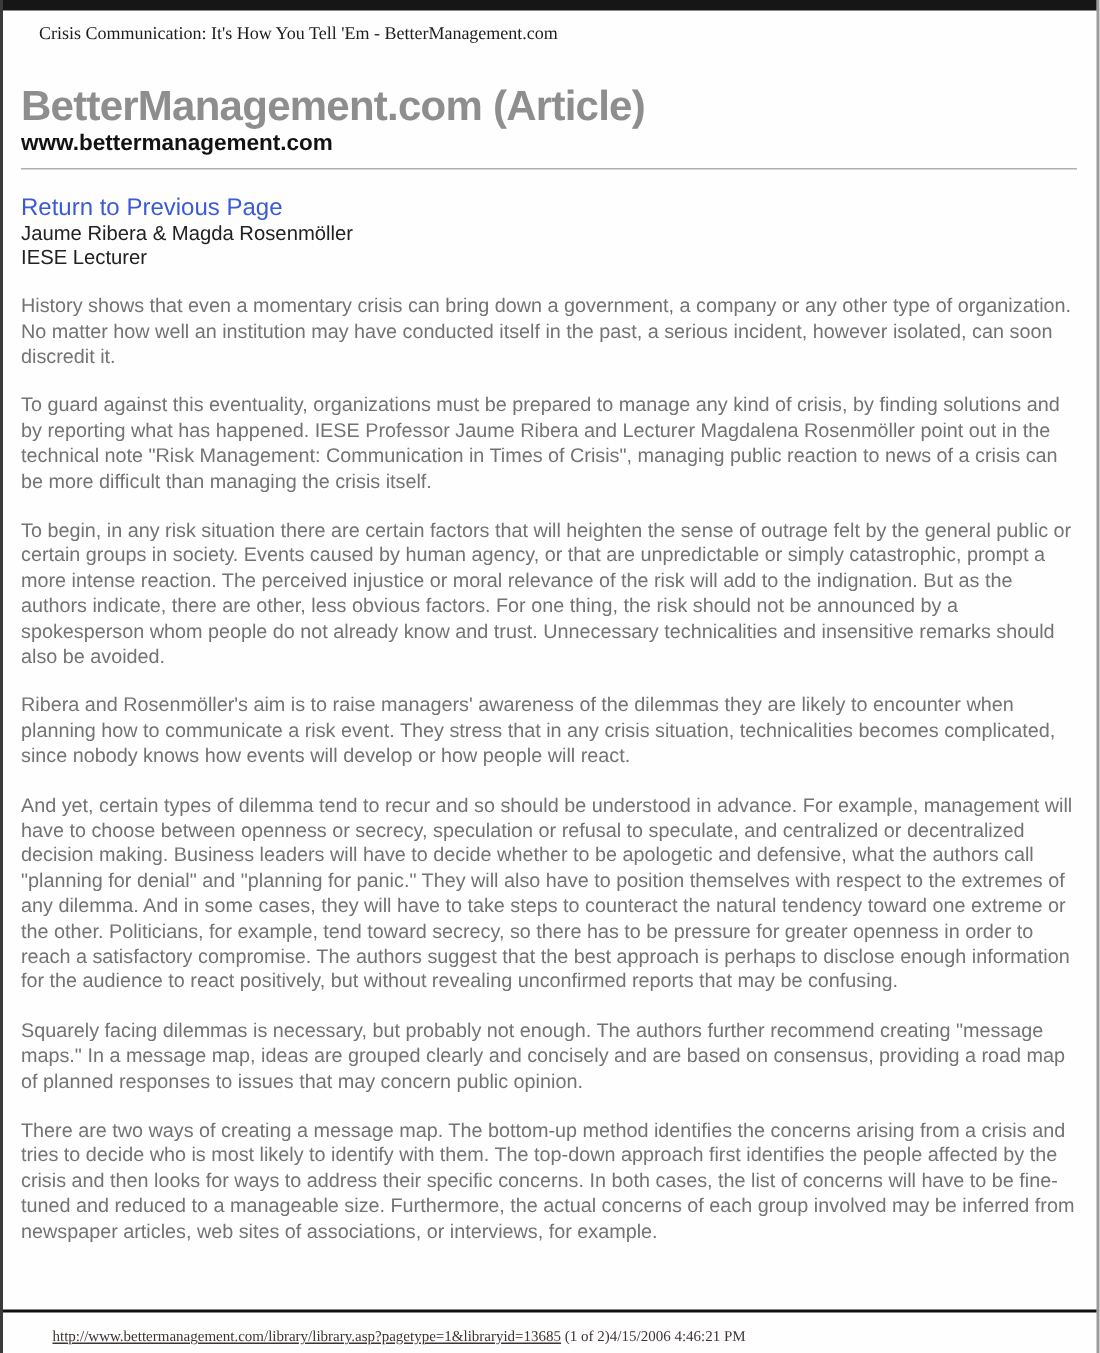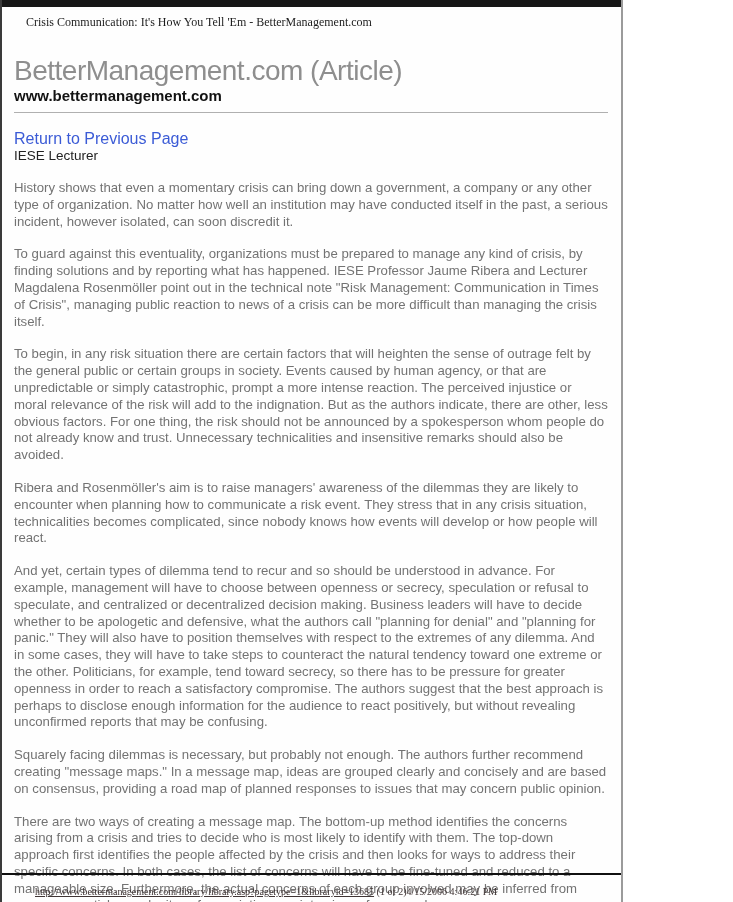--- a/index.html
+++ b/index.html
@@ -5,21 +5,21 @@
   html,body { margin:0; padding:0; background:#ffffff; }
   body {
     width:733px; height:902px;
     font-family:"Liberation Sans", sans-serif;
     color:#262626;
     position:relative;
     overflow:hidden;
   }
   .page {
     box-sizing:border-box;
-    width:623px; height:902px;
+    width:733px; height:902px;
     border-left:2px solid #3a3a3a;
     border-right:2px solid #9b9b9b;
     position:relative;
     background:#fefefe;
   }
   .top-bar {
     height:7px;
     background:#161616;
     width:100%;
   }
@@ -31,21 +31,21 @@
     height:18px;
     white-space:nowrap;
   }
   .content {
     padding:0 13px 0 12px;
   }
   .site-title {
     margin:23px 0 0 0;
     font-size:28px;
     line-height:30px;
-    font-weight:normal;
+    font-weight:bold;
     color:#8e8e8e;
     letter-spacing:-0.5px;
   }
   .site-url {
     margin:1px 0 8px 0;
     font-size:15px;
     font-weight:bold;
     color:#121212;
   }
   .header-divider {
@@ -114,20 +114,21 @@
 
     <div class="site-title">BetterManagement.com (Article)</div>
 
     <div class="site-url">www.bettermanagement.com</div>
 
     <hr class="header-divider">
 
     <a class="return-link">Return to Previous Page</a>
 
 
+    <p class="article-byline">Jaume Ribera &amp; Magda Rosenmöller</p>
 
     <p class="article-source">IESE Lecturer</p>
 
     <p class="body-para">History shows that even a momentary crisis can bring down a government, a company or any other type of organization. No matter how well an institution may have conducted itself in the past, a serious incident, however isolated, can soon discredit it.</p>
     <p class="body-para">To guard against this eventuality, organizations must be prepared to manage any kind of crisis, by finding solutions and by reporting what has happened. IESE Professor Jaume Ribera and Lecturer Magdalena Rosenmöller point out in the technical note "Risk Management: Communication in Times of Crisis", managing public reaction to news of a crisis can be more difficult than managing the crisis itself.</p>
     <p class="body-para">To begin, in any risk situation there are certain factors that will heighten the sense of outrage felt by the general public or certain groups in society. Events caused by human agency, or that are unpredictable or simply catastrophic, prompt a more intense reaction. The perceived injustice or moral relevance of the risk will add to the indignation. But as the authors indicate, there are other, less obvious factors. For one thing, the risk should not be announced by a spokesperson whom people do not already know and trust. Unnecessary technicalities and insensitive remarks should also be avoided.</p>
     <p class="body-para">Ribera and Rosenmöller's aim is to raise managers' awareness of the dilemmas they are likely to encounter when planning how to communicate a risk event. They stress that in any crisis situation, technicalities becomes complicated, since nobody knows how events will develop or how people will react.</p>
     <p class="body-para">And yet, certain types of dilemma tend to recur and so should be understood in advance. For example, management will have to choose between openness or secrecy, speculation or refusal to speculate, and centralized or decentralized decision making. Business leaders will have to decide whether to be apologetic and defensive, what the authors call "planning for denial" and "planning for panic." They will also have to position themselves with respect to the extremes of any dilemma. And in some cases, they will have to take steps to counteract the natural tendency toward one extreme or the other. Politicians, for example, tend toward secrecy, so there has to be pressure for greater openness in order to reach a satisfactory compromise. The authors suggest that the best approach is perhaps to disclose enough information for the audience to react positively, but without revealing unconfirmed reports that may be confusing.</p>
     <p class="body-para">Squarely facing dilemmas is necessary, but probably not enough. The authors further recommend creating "message maps." In a message map, ideas are grouped clearly and concisely and are based on consensus, providing a road map of planned responses to issues that may concern public opinion.</p>
     <p class="body-para">There are two ways of creating a message map. The bottom-up method identifies the concerns arising from a crisis and tries to decide who is most likely to identify with them. The top-down approach first identifies the people affected by the crisis and then looks for ways to address their specific concerns. In both cases, the list of concerns will have to be fine-tuned and reduced to a manageable size. Furthermore, the actual concerns of each group involved may be inferred from newspaper articles, web sites of associations, or interviews, for example.</p>

